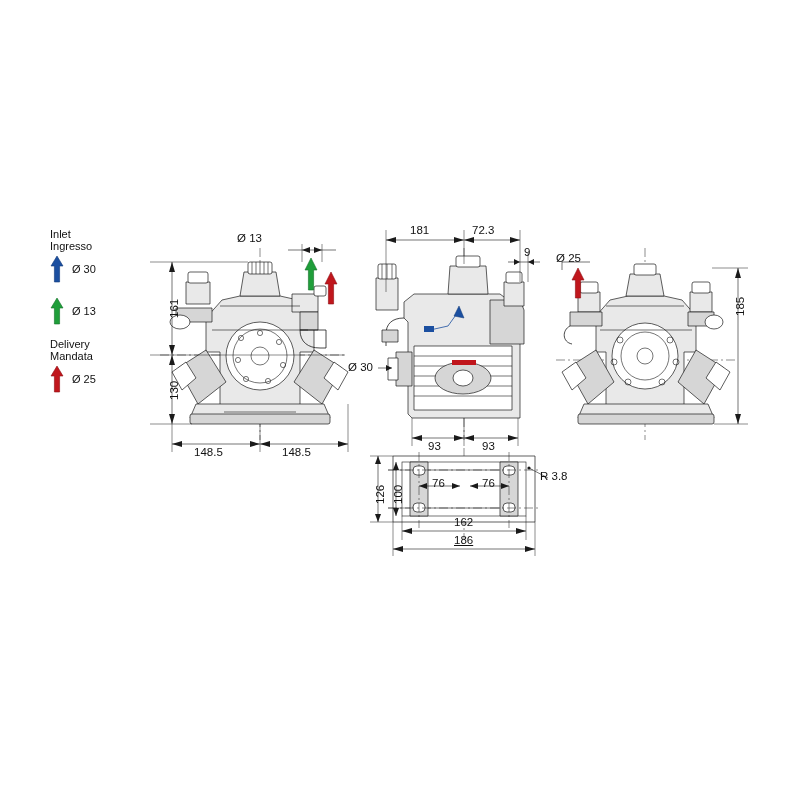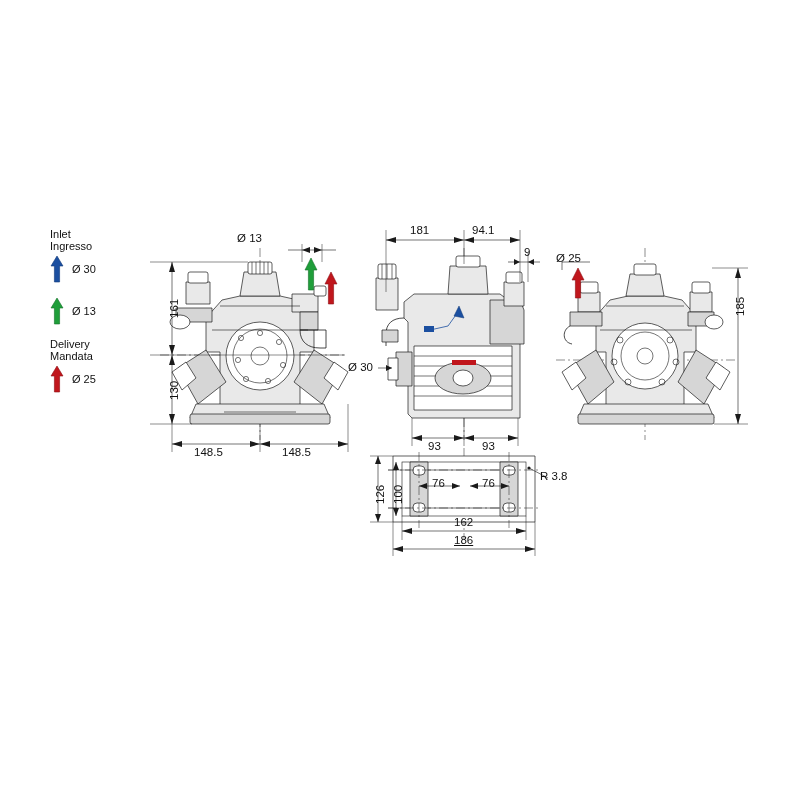--- a/index.html
+++ b/index.html
@@ -384,21 +384,21 @@
     </g>
   </svg>
 
   <div class="abs dim" style="left:237px; top:232px;">Ø 13</div>
   <div class="abs dim v" style="left:168px; top:318px;">161</div>
   <div class="abs dim v" style="left:168px; top:400px;">130</div>
   <div class="abs dim" style="left:194px; top:446px;">148.5</div>
   <div class="abs dim" style="left:282px; top:446px;">148.5</div>
 
   <div class="abs dim" style="left:410px; top:224px;">181</div>
-  <div class="abs dim" style="left:472px; top:224px;">94.1</div>
+  <div class="abs dim" style="left:472px; top:224px;">72.3</div>
   <div class="abs dim" style="left:524px; top:246px;">9</div>
   <div class="abs dim" style="left:348px; top:361px;">Ø 30</div>
   <div class="abs dim" style="left:428px; top:440px;">93</div>
   <div class="abs dim" style="left:482px; top:440px;">93</div>
 
   <div class="abs dim" style="left:556px; top:252px;">Ø 25</div>
   <div class="abs dim v" style="left:734px; top:316px;">185</div>
 
   <div class="abs dim v" style="left:374px; top:504px;">126</div>
   <div class="abs dim v" style="left:392px; top:504px;">100</div>

